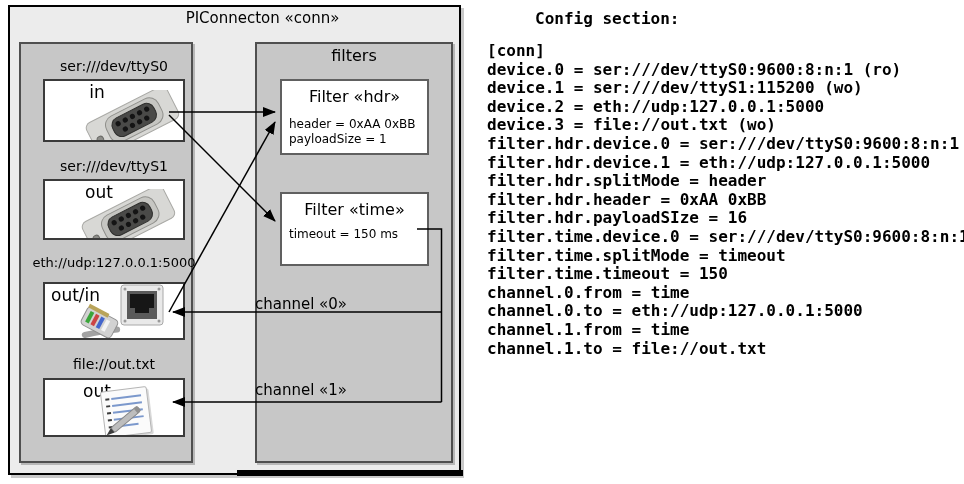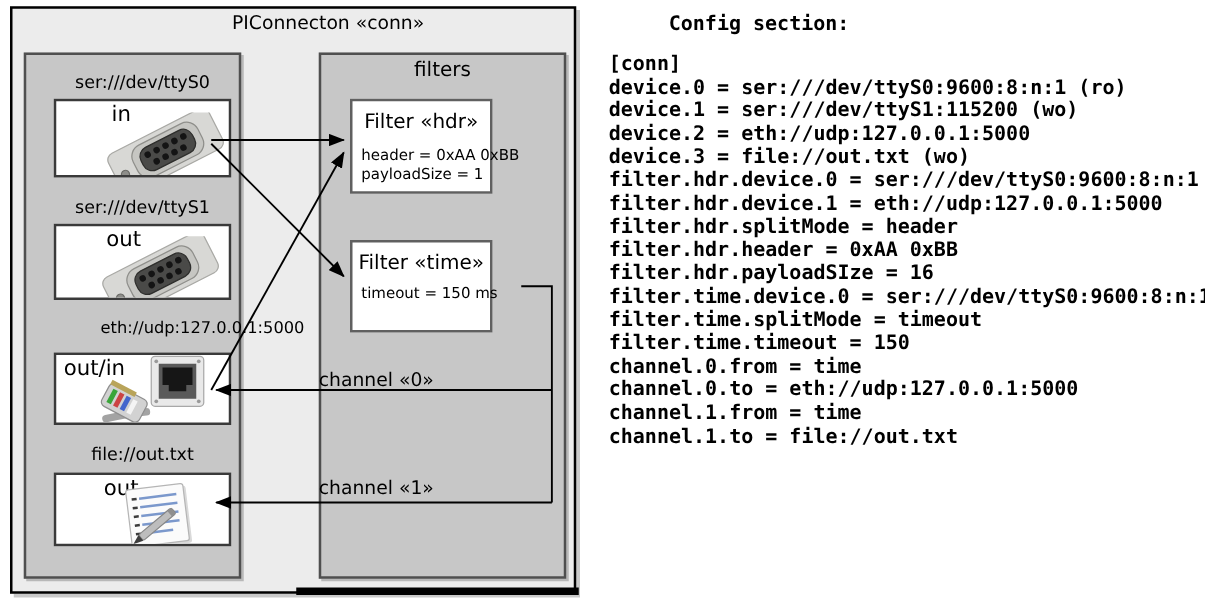--- a/index.html
+++ b/index.html
@@ -13,26 +13,26 @@
   .diagram-title{left:8px;top:9px;width:453px;text-align:center;font-size:15px;padding-left:28px;}
   .thick-bottom{left:237px;top:470px;width:226px;height:6px;background:#000;}
 
   .panel{background:#c7c7c7;border:2px solid #4f4f4f;box-sizing:border-box;
          box-shadow:2px 2px 0 rgba(0,0,0,.22);}
   .devices-panel{left:19px;top:42px;width:174px;height:421px;}
   .filters-panel{left:255px;top:42px;width:198px;height:421px;}
   .filters-title{left:255px;top:46px;width:198px;text-align:center;font-size:16px;}
 
   .dev-label{left:19px;width:190px;text-align:center;font-size:14px;white-space:nowrap;}
-  .dev-label.small{font-size:13px;margin-left:48px;}
+  .dev-label.small{font-size:13px;}
   .dev-box{left:43px;width:142px;background:#fff;border:2px solid #3a3a3a;
            box-sizing:border-box;overflow:hidden;}
   .port{position:absolute;top:1px;font-size:17px;line-height:20px;}
 
-  .filter-box{left:280px;width:114px;background:#fff;border:2px solid #606060;
+  .filter-box{left:280px;width:149px;background:#fff;border:2px solid #606060;
               box-sizing:border-box;}
   .filter-title{position:absolute;left:0;top:6px;width:100%;text-align:center;font-size:16px;}
   .filter-attr{position:absolute;left:7px;font-size:12px;white-space:nowrap;}
 
   .chan-label{left:255px;width:162px;text-align:left;font-size:15px;}
 
   .wires{left:0;top:0;width:964px;height:484px;pointer-events:none;}
 
   
   .config-heading{left:487px;top:9px;font-family:"DejaVu Sans Mono","Liberation Mono",monospace;

